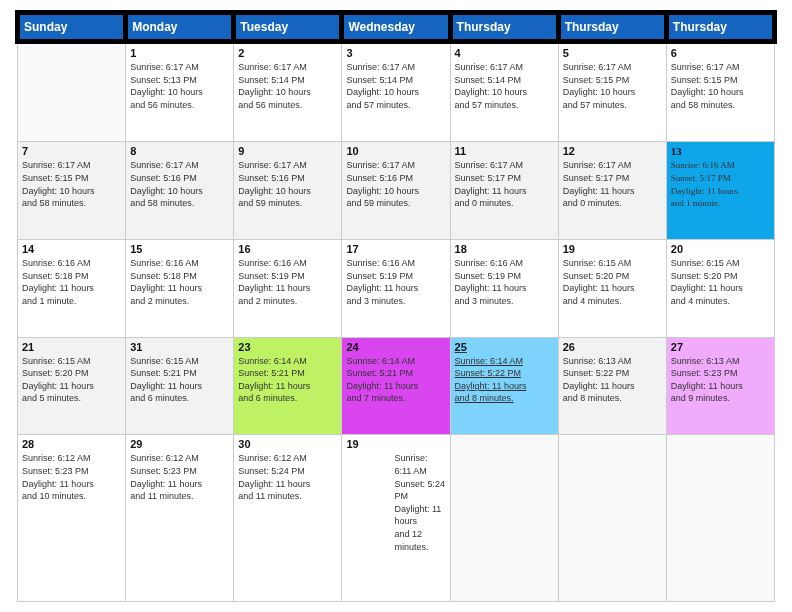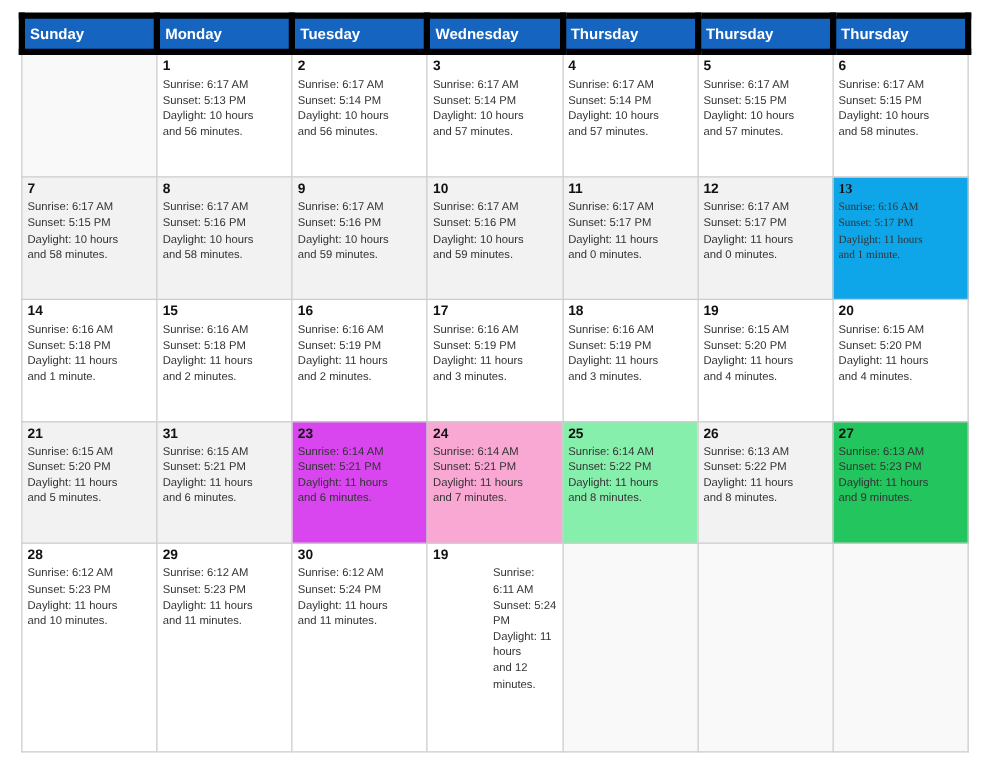--- a/index.html
+++ b/index.html
@@ -263,49 +263,49 @@
 Daylight: 11 hours
 and 5 minutes.</div>
           </td>
           <td style="background: rgb(242, 242, 242);">
             <span class="day-number">31</span>
             <div class="day-info" style="white-space: pre-line;">Sunrise: 6:15 AM
 Sunset: 5:21 PM
 Daylight: 11 hours
 and 6 minutes.</div>
           </td>
-          <td style="background: #d946ef;">
+          <td style="background: #bef264;">
             <span class="day-number">23</span>
             <div class="day-info" style="white-space: pre-line;">Sunrise: 6:14 AM
 Sunset: 5:21 PM
 Daylight: 11 hours
 and 6 minutes.</div>
           </td>
-          <td style="background: #f9a8d4; margin-left: 32px;">
+          <td style="background: #d946ef; margin-left: 32px;">
             <span class="day-number">24</span>
             <div class="day-info" style="white-space: pre-line;">Sunrise: 6:14 AM
 Sunset: 5:21 PM
 Daylight: 11 hours
 and 7 minutes.</div>
           </td>
-          <td style="background: #86efac;">
+          <td style="background: #7dd3fc; text-decoration: underline;">
             <span class="day-number">25</span>
             <div class="day-info" style="white-space: pre-line;">Sunrise: 6:14 AM
 Sunset: 5:22 PM
 Daylight: 11 hours
 and 8 minutes.</div>
           </td>
           <td style="background: rgb(242, 242, 242);">
             <span class="day-number">26</span>
             <div class="day-info" style="white-space: pre-line;">Sunrise: 6:13 AM
 Sunset: 5:22 PM
 Daylight: 11 hours
 and 8 minutes.</div>
           </td>
-          <td style="background: #22c55e;">
+          <td style="background: #f0abfc;">
             <span class="day-number">27</span>
             <div class="day-info" style="white-space: pre-line;">Sunrise: 6:13 AM
 Sunset: 5:23 PM
 Daylight: 11 hours
 and 9 minutes.</div>
           </td>
         </tr>
         <tr>
           <td>
             <span class="day-number">28</span>

